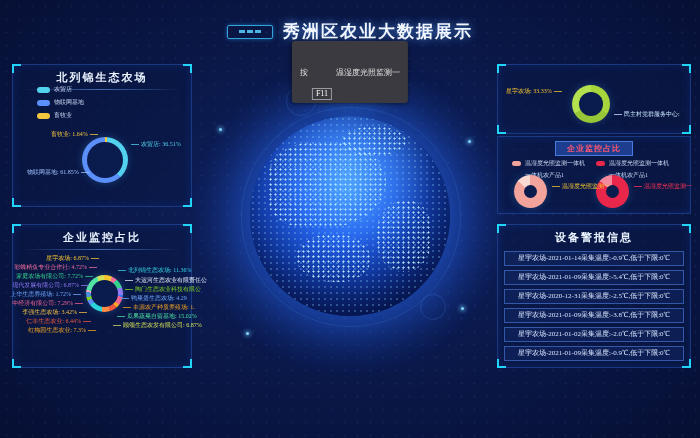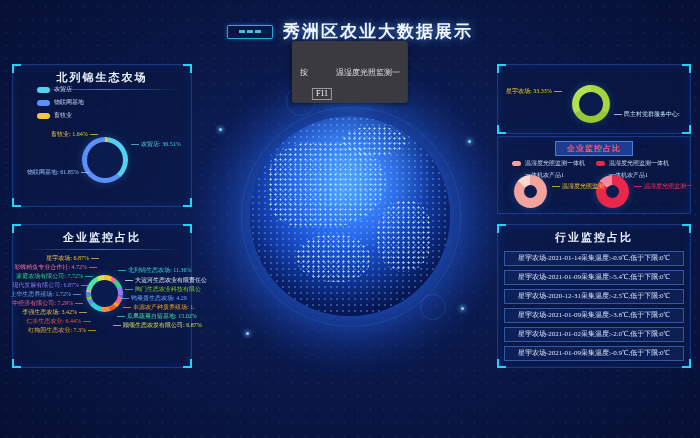--- a/index.html
+++ b/index.html
@@ -201,21 +201,21 @@
     </div>
     <div class="lab lead-l" style="left: 54px; top: 45px; color: rgb(247, 197, 49);">温湿度光照监测一</div>
     <div class="lab lead-l" style="left: 136px; top: 45px; color: rgb(255, 51, 85);">温湿度光照监测一</div>
   </div>
 
   <div class="panel" style="left:497px;top:224px;width:192px;height:142px;">
     <i class="cnr tl"></i>
       <i class="cnr tr"></i>
       <i class="cnr bl"></i>
       <i class="cnr br"></i>
-    <div class="ptitle">行业监控占比</div>
+    <div class="ptitle">设备警报信息</div>
     <div class="alarm-list">
       <div class="alarm-row">星宇农场-2021-01-14采集温度:-0.9℃,低于下限:0℃</div>
       <div class="alarm-row">星宇农场-2021-01-09采集温度:-5.4℃,低于下限:0℃</div>
       <div class="alarm-row">星宇农场-2020-12-31采集温度:-2.5℃,低于下限:0℃</div>
       <div class="alarm-row">星宇农场-2021-01-09采集温度:-3.8℃,低于下限:0℃</div>
       <div class="alarm-row">星宇农场-2021-01-02采集温度:-2.0℃,低于下限:0℃</div>
       <div class="alarm-row">星宇农场-2021-01-09采集温度:-0.9℃,低于下限:0℃</div>
     </div>
   </div>
 </div>

